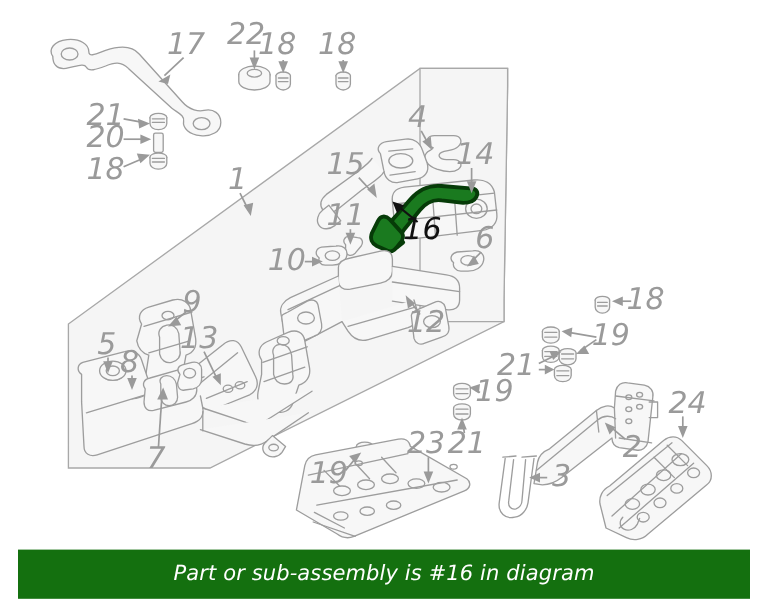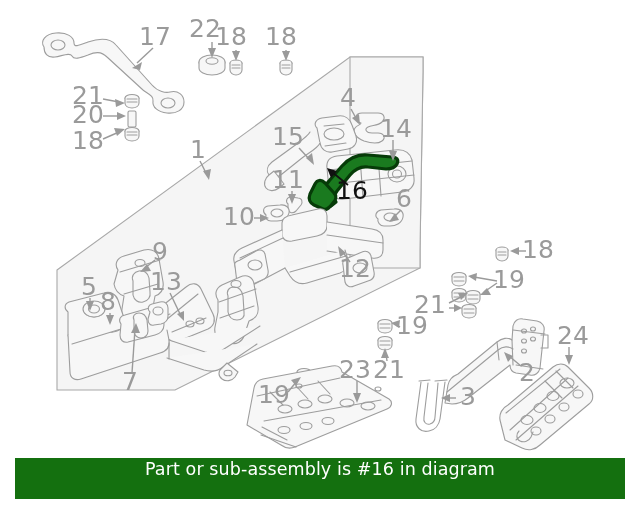--- a/index.html
+++ b/index.html
@@ -8,20 +8,21 @@
     padding: 0;
     background: #ffffff;
   }
   #page {
     position: relative;
     width: 640px;
     height: 512px;
     background: #ffffff;
     overflow: hidden;
     font-family: "DejaVu Sans", "Liberation Sans", sans-serif;
+    font-style: italic;
   }
   #diagram-svg {
     position: absolute;
     left: 0;
     top: 0;
     width: 640px;
     height: 512px;
   }
   .callout-label {
     font-family: "DejaVu Sans", "Liberation Sans", sans-serif;
@@ -78,21 +79,21 @@
     position: absolute;
     left: 15px;
     top: 458px;
     width: 610px;
     height: 41px;
     background: #14700f;
     color: #ffffff;
     display: flex;
     flex-direction: column;
     align-items: center;
-    justify-content: flex-start;
+    justify-content: center;
     box-sizing: border-box;
   }
   #banner .bline {
     font-family: "DejaVu Sans", "Liberation Sans", sans-serif;
     font-size: 17.5px;
     line-height: 23px;
     letter-spacing: 0.1px;
     white-space: nowrap;
   }
 </style>

